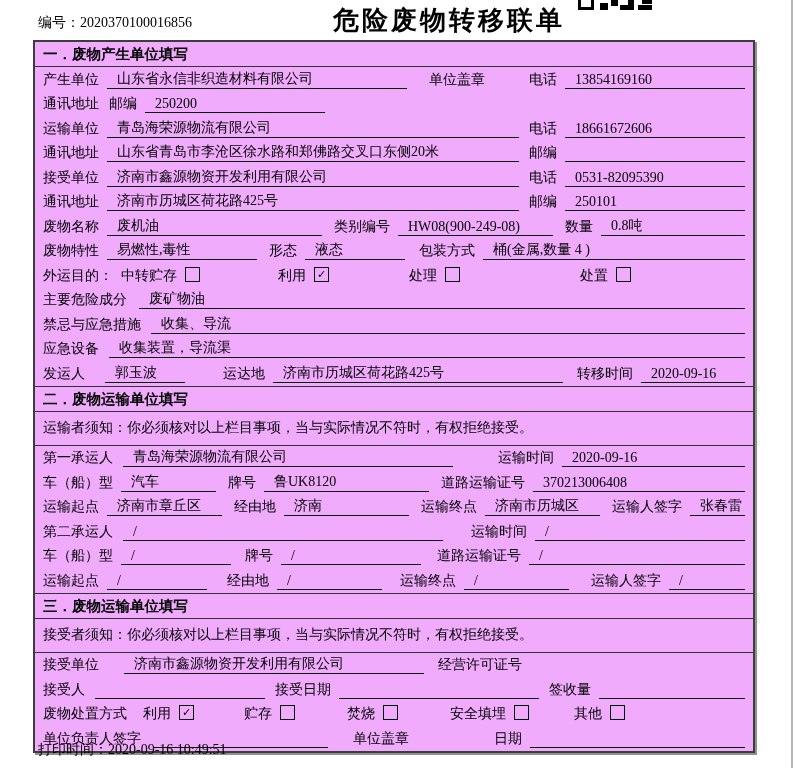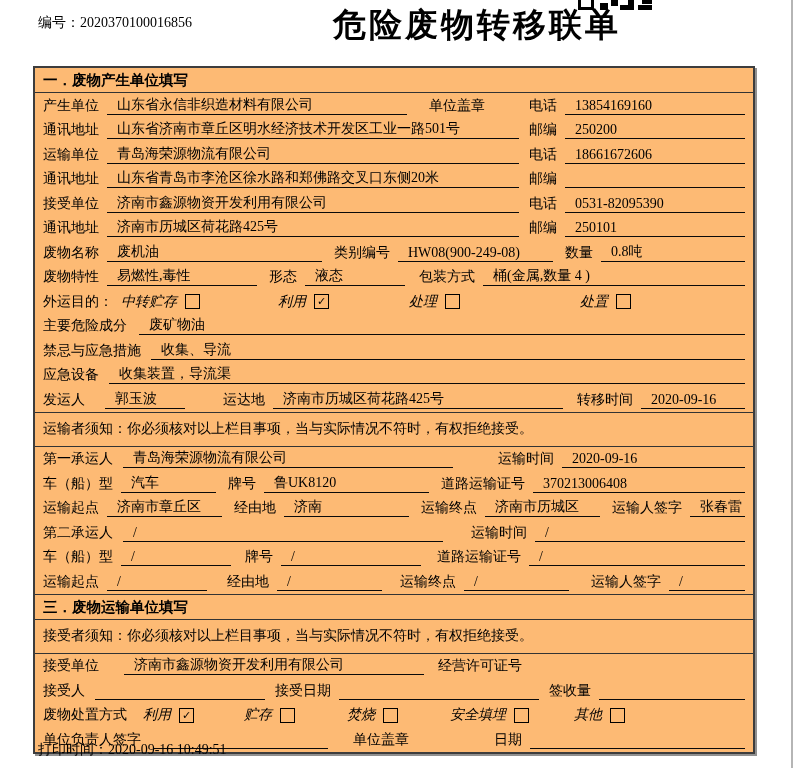--- a/index.html
+++ b/index.html
@@ -5,54 +5,54 @@
   html,body{margin:0;padding:0;background:#ffffff;}
   body{width:796px;height:768px;overflow:hidden;
        font-family:"Liberation Serif","DejaVu Serif",serif;
        font-size:14px;color:#000;}
   .page{position:relative;width:796px;height:768px;background:#fff;}
   .page-edge{position:absolute;left:791px;top:0;width:2px;height:768px;background:#b5b5b5;}
 
   
   .doc-header{position:absolute;left:0;top:0;width:796px;height:40px;}
   .serial{position:absolute;left:38px;top:14px;font-size:14px;white-space:nowrap;}
-  .doc-title{position:absolute;left:333px;top:3px;font-size:33px;font-weight:bold;
+  .doc-title{position:absolute;left:333px;top:3px;font-size:26px;font-weight:bold;
              letter-spacing:3px;font-family:Liberation Serif, serif;white-space:nowrap;}
   .qr{position:absolute;left:578px;top:0;width:76px;height:10px;}
   .qr div{position:absolute;background:#000;}
   .qr .q1{left:0;top:0;width:16px;height:10px;background:transparent;
           border:3px solid #000;border-top:none;box-sizing:border-box;}
   .qr .q2{left:22px;top:3px;width:8px;height:7px;}
   .qr .q3{left:33px;top:0;width:7px;height:6px;}
   .qr .q4{left:42px;top:5px;width:12px;height:5px;}
   .qr .q5{left:50px;top:0;width:6px;height:10px;}
   .qr .q6{left:60px;top:5px;width:14px;height:5px;}
   .qr .q7{left:64px;top:0;width:10px;height:4px;}
 
   
   .form-table{position:absolute;left:33px;top:40px;width:722px;box-sizing:border-box;
-              border:2px solid #3d3d3d;background:#fdba74;box-shadow:2px 2px 0 #909090;margin-top:26px;}
+              border:2px solid #3d3d3d;background:#f0abfc;box-shadow:2px 2px 0 #909090;}
   .section{box-sizing:border-box;}
   .section.bordered{border-top:1.5px solid #333;}
   .sec-header{font-family:"Liberation Sans","DejaVu Sans",sans-serif;font-weight:bold;
               font-size:14.5px;padding:3px 8px 2px;border-bottom:1.5px solid #333;}
   .notice{padding:7px 8px 8px;border-bottom:1.5px solid #333;}
   .row{display:flex;align-items:flex-end;height:24.5px;padding:0 8px 3px;box-sizing:border-box;}
   .lbl{white-space:nowrap;flex:none;}
   .u{border-bottom:1px solid #0a0a0a;padding-left:10px;white-space:nowrap;
      box-sizing:border-box;min-height:17px;flex:none;overflow:hidden;}
   .u.fill{flex:1;}
   .sp{flex:1;}
   .ml8{margin-left:8px;}  .ml10{margin-left:10px;} .ml12{margin-left:12px;}
   .ml14{margin-left:14px;}.ml16{margin-left:16px;} .ml18{margin-left:18px;}
   .ml20{margin-left:20px;}.ml22{margin-left:22px;} .ml25{margin-left:25px;}
   .ml28{margin-left:28px;}.ml38{margin-left:38px;text-align:right;} .ml45{margin-left:45px;}
   .ml50{margin-left:50px;}.ml52{margin-left:52px;} .ml78{margin-left:78px;}
   .ml80{margin-left:80px;}.ml85{margin-left:85px;} .ml120{margin-left:120px;}
-  .cb{display:flex;align-items:center;font-style:italic;}
+  .cb{display:flex;align-items:flex-start;}
   .cb-box{display:inline-block;width:13px;height:13px;border:1.5px solid #000;
           margin-left:8px;line-height:13px;font-size:11px;text-align:center;
           font-family:"DejaVu Sans",sans-serif;font-weight:bold;}
   .print-time{position:absolute;left:38px;top:741px;white-space:nowrap;}
 </style>
 </head>
 <body>
 
 <div class="page">
   <div class="page-edge"></div>
@@ -80,21 +80,20 @@
         <span class="lbl">产生单位</span>
         <span class="u ml8" style="width:300px">山东省永信非织造材料有限公司</span>
         <span class="lbl ml22">单位盖章</span>
         <span class="sp"></span>
         <span class="lbl">电话</span>
         <span class="u ml8" style="width:180px">13854169160</span>
       </div>
 
       <div class="row">
         <span class="lbl">通讯地址</span>
-        <span class="u fill ml8">山东省济南市章丘区明水经济技术开发区工业一路501号</span>
         <span class="lbl ml10">邮编</span>
         <span class="u ml8" style="width:180px">250200</span>
       </div>
 
       <div class="row">
         <span class="lbl">运输单位</span>
         <span class="u fill ml8">青岛海荣源物流有限公司</span>
         <span class="lbl ml10">电话</span>
         <span class="u ml8" style="width:180px">18661672606</span>
       </div>
@@ -177,20 +176,21 @@
         <span class="lbl">发运人</span>
         <span class="u ml20" style="width:80px">郭玉波</span>
         <span class="lbl ml38">运达地</span>
         <span class="u ml8" style="width:290px">济南市历城区荷花路425号</span>
         <span class="lbl ml14">转移时间</span>
         <span class="u fill ml8">2020-09-16</span>
       </div>
     </div>
 
     <div class="section bordered">
+      <div class="sec-header">二．废物运输单位填写</div>
       <div class="notice">运输者须知：你必须核对以上栏目事项，当与实际情况不符时，有权拒绝接受。</div>
 
       <div class="row">
         <span class="lbl">第一承运人</span>
         <span class="u ml10" style="width:330px">青岛海荣源物流有限公司</span>
         <span class="lbl ml45">运输时间</span>
         <span class="u fill ml8">2020-09-16</span>
       </div>
 
       <div class="row">

